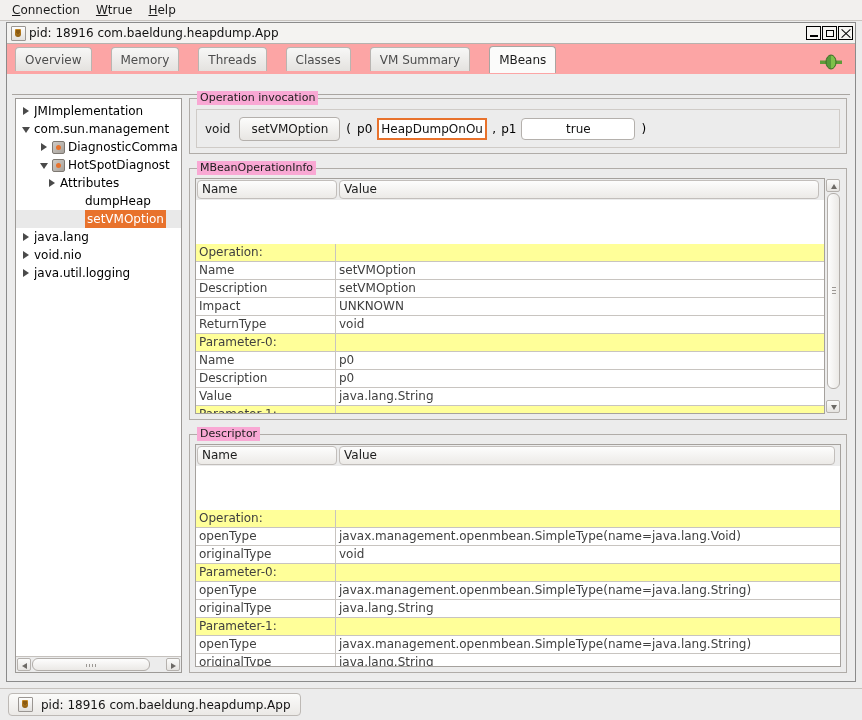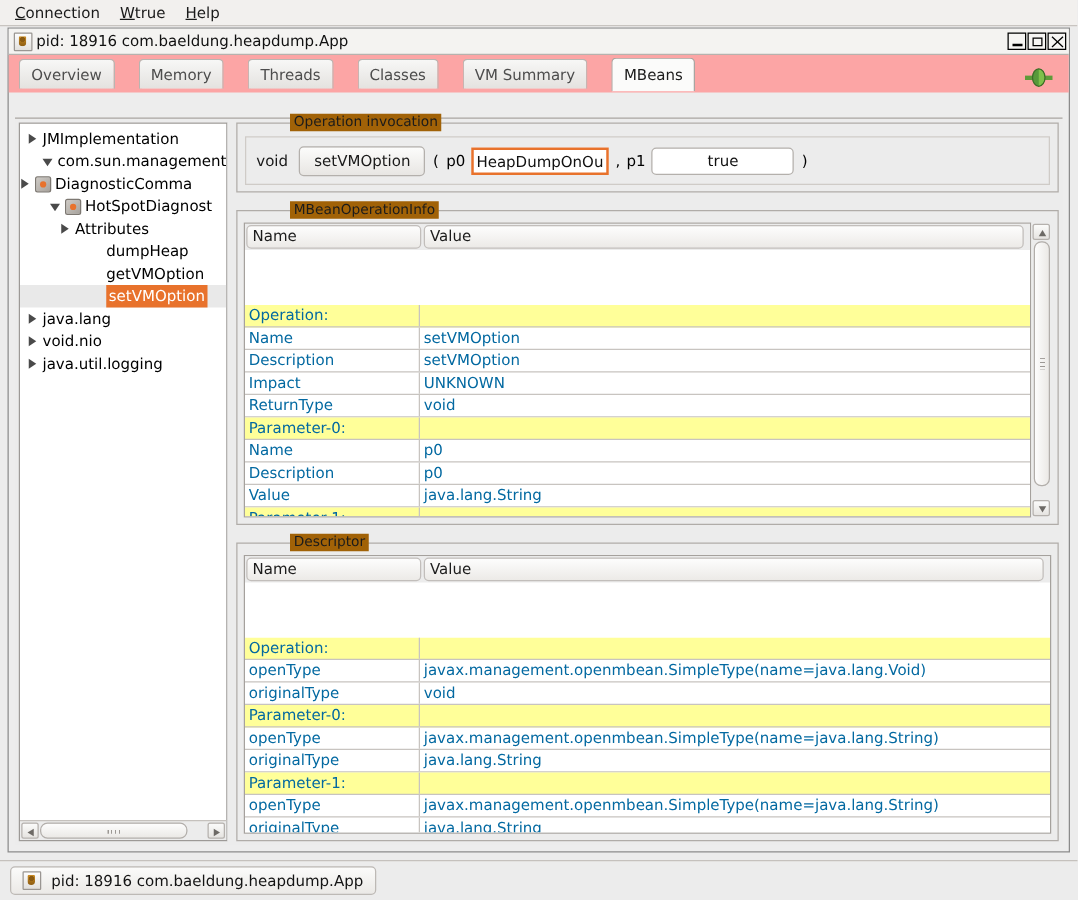--- a/index.html
+++ b/index.html
@@ -154,22 +154,22 @@
     position:absolute;top:50%;left:4px;transform:translateY(-50%);
     width:4px;height:9px;
     background:repeating-linear-gradient(180deg,#9c9894 0 1px,transparent 1px 3px);
   }
   
   .panel{
     border:1px solid #b0aca8;margin:0;position:relative;background:#ececec;
     box-sizing:border-box;
   }
   .panel > .ptitle{
-    position:absolute;left:7px;top:-8px;background:#a16207;
-    padding:0 3px;font-size:11px;color:#1b1b1b;line-height:14px;white-space:nowrap;margin-left:35px;
+    position:absolute;left:7px;top:-8px;background:#f9a8d4;
+    padding:0 3px;font-size:11px;color:#1b1b1b;line-height:14px;white-space:nowrap;
   }
   
   .invoke-panel{height:56px;flex:0 0 56px;}
   .invoke-inner{
     position:absolute;left:6px;right:6px;top:10px;bottom:5px;
     border:1px solid #cfcbc7;background:#ececec;
     display:flex;align-items:center;padding-left:8px;box-sizing:border-box;
   }
   .ret-type{font-size:12px;color:#171717;margin-right:9px;}
   .op-button{
@@ -208,21 +208,21 @@
     border:1px solid #c2bebb;border-radius:4px;
     font-size:12px;color:#1c1c1c;line-height:17px;padding-left:4px;
     box-sizing:border-box;margin-right:2px;
   }
   .th.c1{width:140px;flex:0 0 140px;}
   .th.c2{flex:1 1 auto;margin-right:4px;}
   .tbody{flex:1 1 auto;overflow:hidden;background:#fff;}
   .trow{display:flex;height:18px;box-sizing:border-box;border-bottom:1px solid #c8c4c0;}
   .trow.hdr{background:#ffff99;}
   .td{
-    font-size:12px;color:#0369a1;line-height:17px;padding-left:3px;
+    font-size:12px;color:#404040;line-height:17px;padding-left:3px;
     box-sizing:border-box;overflow:hidden;white-space:nowrap;
   }
   .td.c1{width:140px;flex:0 0 140px;border-right:1px solid #c8c4c0;}
   .td.c2{flex:1 1 auto;}
   
   .statusbar{
     position:absolute;left:0;right:0;bottom:0;height:32px;
     background:#ececec;border-top:1px solid #c5c1bd;
     display:flex;align-items:center;padding-left:8px;box-sizing:border-box;
   }
@@ -274,26 +274,26 @@
     <div class="splitwrap">
 
       <div class="treepane">
         <div class="treebody">
 
           <div class="tnode" style="padding-left:6px">
             <span class="twist closed"></span>
             <span class="tlabel">JMImplementation</span>
           </div>
 
-          <div class="tnode" style="padding-left:18px">
+          <div class="tnode" style="padding-left:6px">
             <span class="twist open"></span>
             <span class="tlabel">com.sun.management</span>
           </div>
 
-          <div class="tnode" style="">
+          <div class="tnode" style="padding-left:24px">
             <span class="twist closed"></span>
             <span class="mbicon"></span>
             <span class="tlabel">DiagnosticComma</span>
           </div>
 
           <div class="tnode" style="padding-left:24px">
             <span class="twist open"></span>
             <span class="mbicon"></span>
             <span class="tlabel">HotSpotDiagnost</span>
           </div>
@@ -302,24 +302,20 @@
             <span class="twist closed"></span>
             <span class="tlabel">Attributes</span>
           </div>
 
 
           <div class="tnode" style="padding-left:57px">
             <span class="twist none"></span>
             <span class="tlabel">dumpHeap</span>
           </div>
 
-          <div class="tnode" style="padding-left:57px">
-            <span class="twist none"></span>
-            <span class="tlabel">getVMOption</span>
-          </div>
 
           <div class="tnode sel" style="padding-left:57px">
             <span class="twist none"></span>
             <span class="tlabel highlight">setVMOption</span>
           </div>
 
           <div class="tnode" style="padding-left:6px">
             <span class="twist closed"></span>
             <span class="tlabel">java.lang</span>
           </div>

